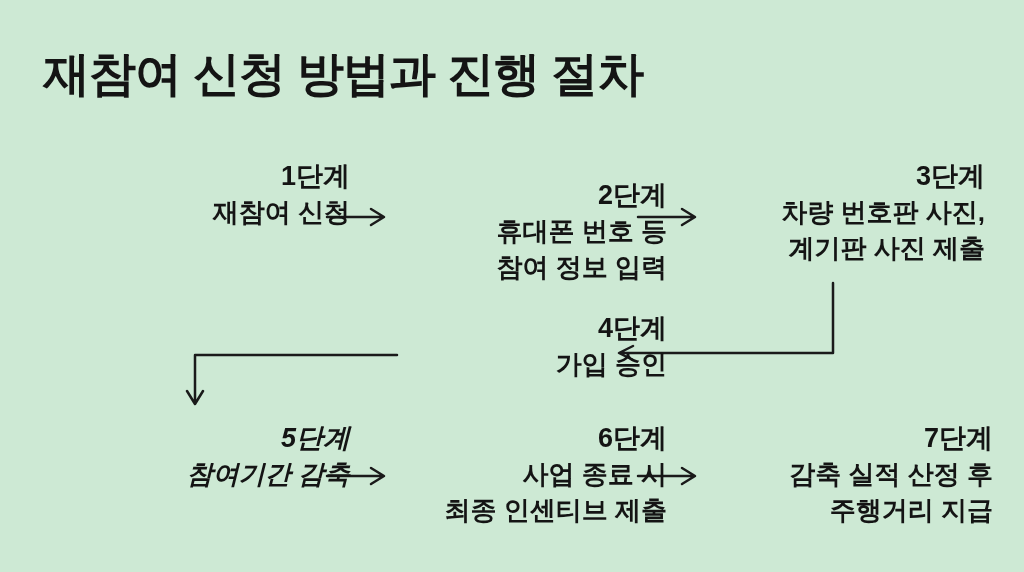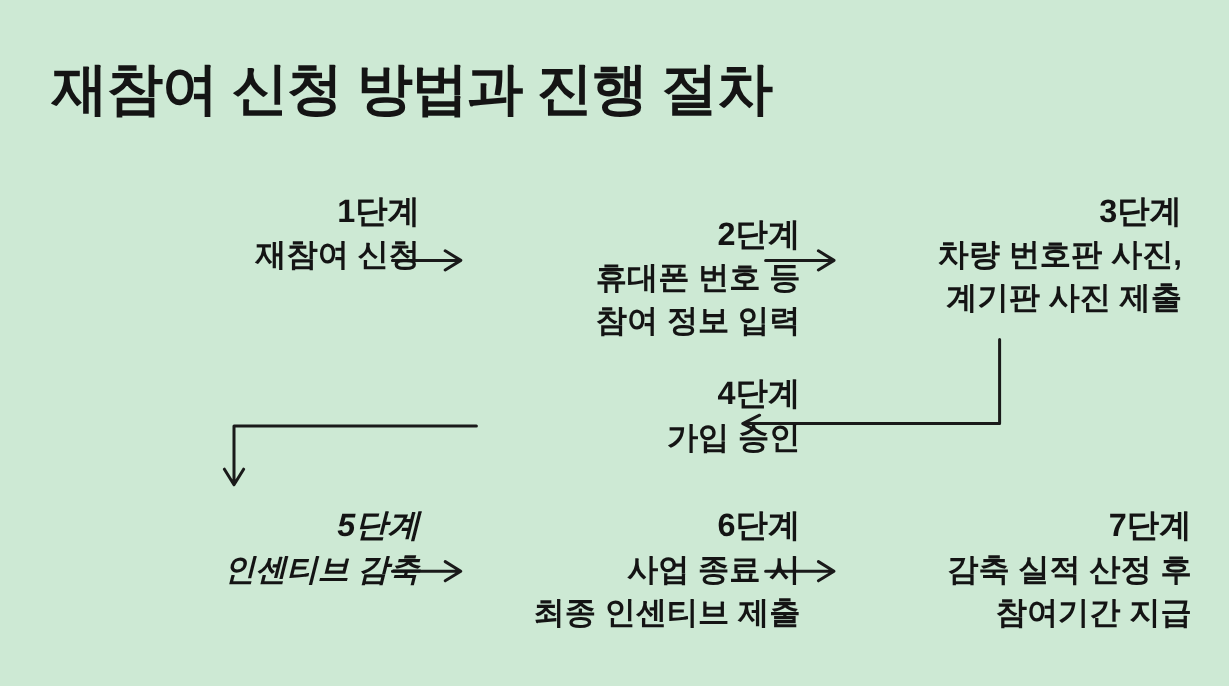--- a/index.html
+++ b/index.html
@@ -105,28 +105,28 @@
     <div class="line">계기판 사진 제출</div>
   </div>
 
   <div class="step step-4">
     <div class="label">4단계</div>
     <div class="line">가입 승인</div>
   </div>
 
   <div class="step step-5">
     <div class="label">5단계</div>
-    <div class="line">인센티브 감축</div>
+    <div class="line">참여기간 감축</div>
   </div>
 
   <div class="step step-6">
     <div class="label">6단계</div>
     <div class="line">사업 종료 시</div>
     <div class="line">최종 인센티브 제출</div>
   </div>
 
   <div class="step step-7">
     <div class="label">7단계</div>
     <div class="line">감축 실적 산정 후</div>
-    <div class="line">참여기간 지급</div>
+    <div class="line">주행거리 지급</div>
   </div>
 
 </div>
 
 </body></html>

